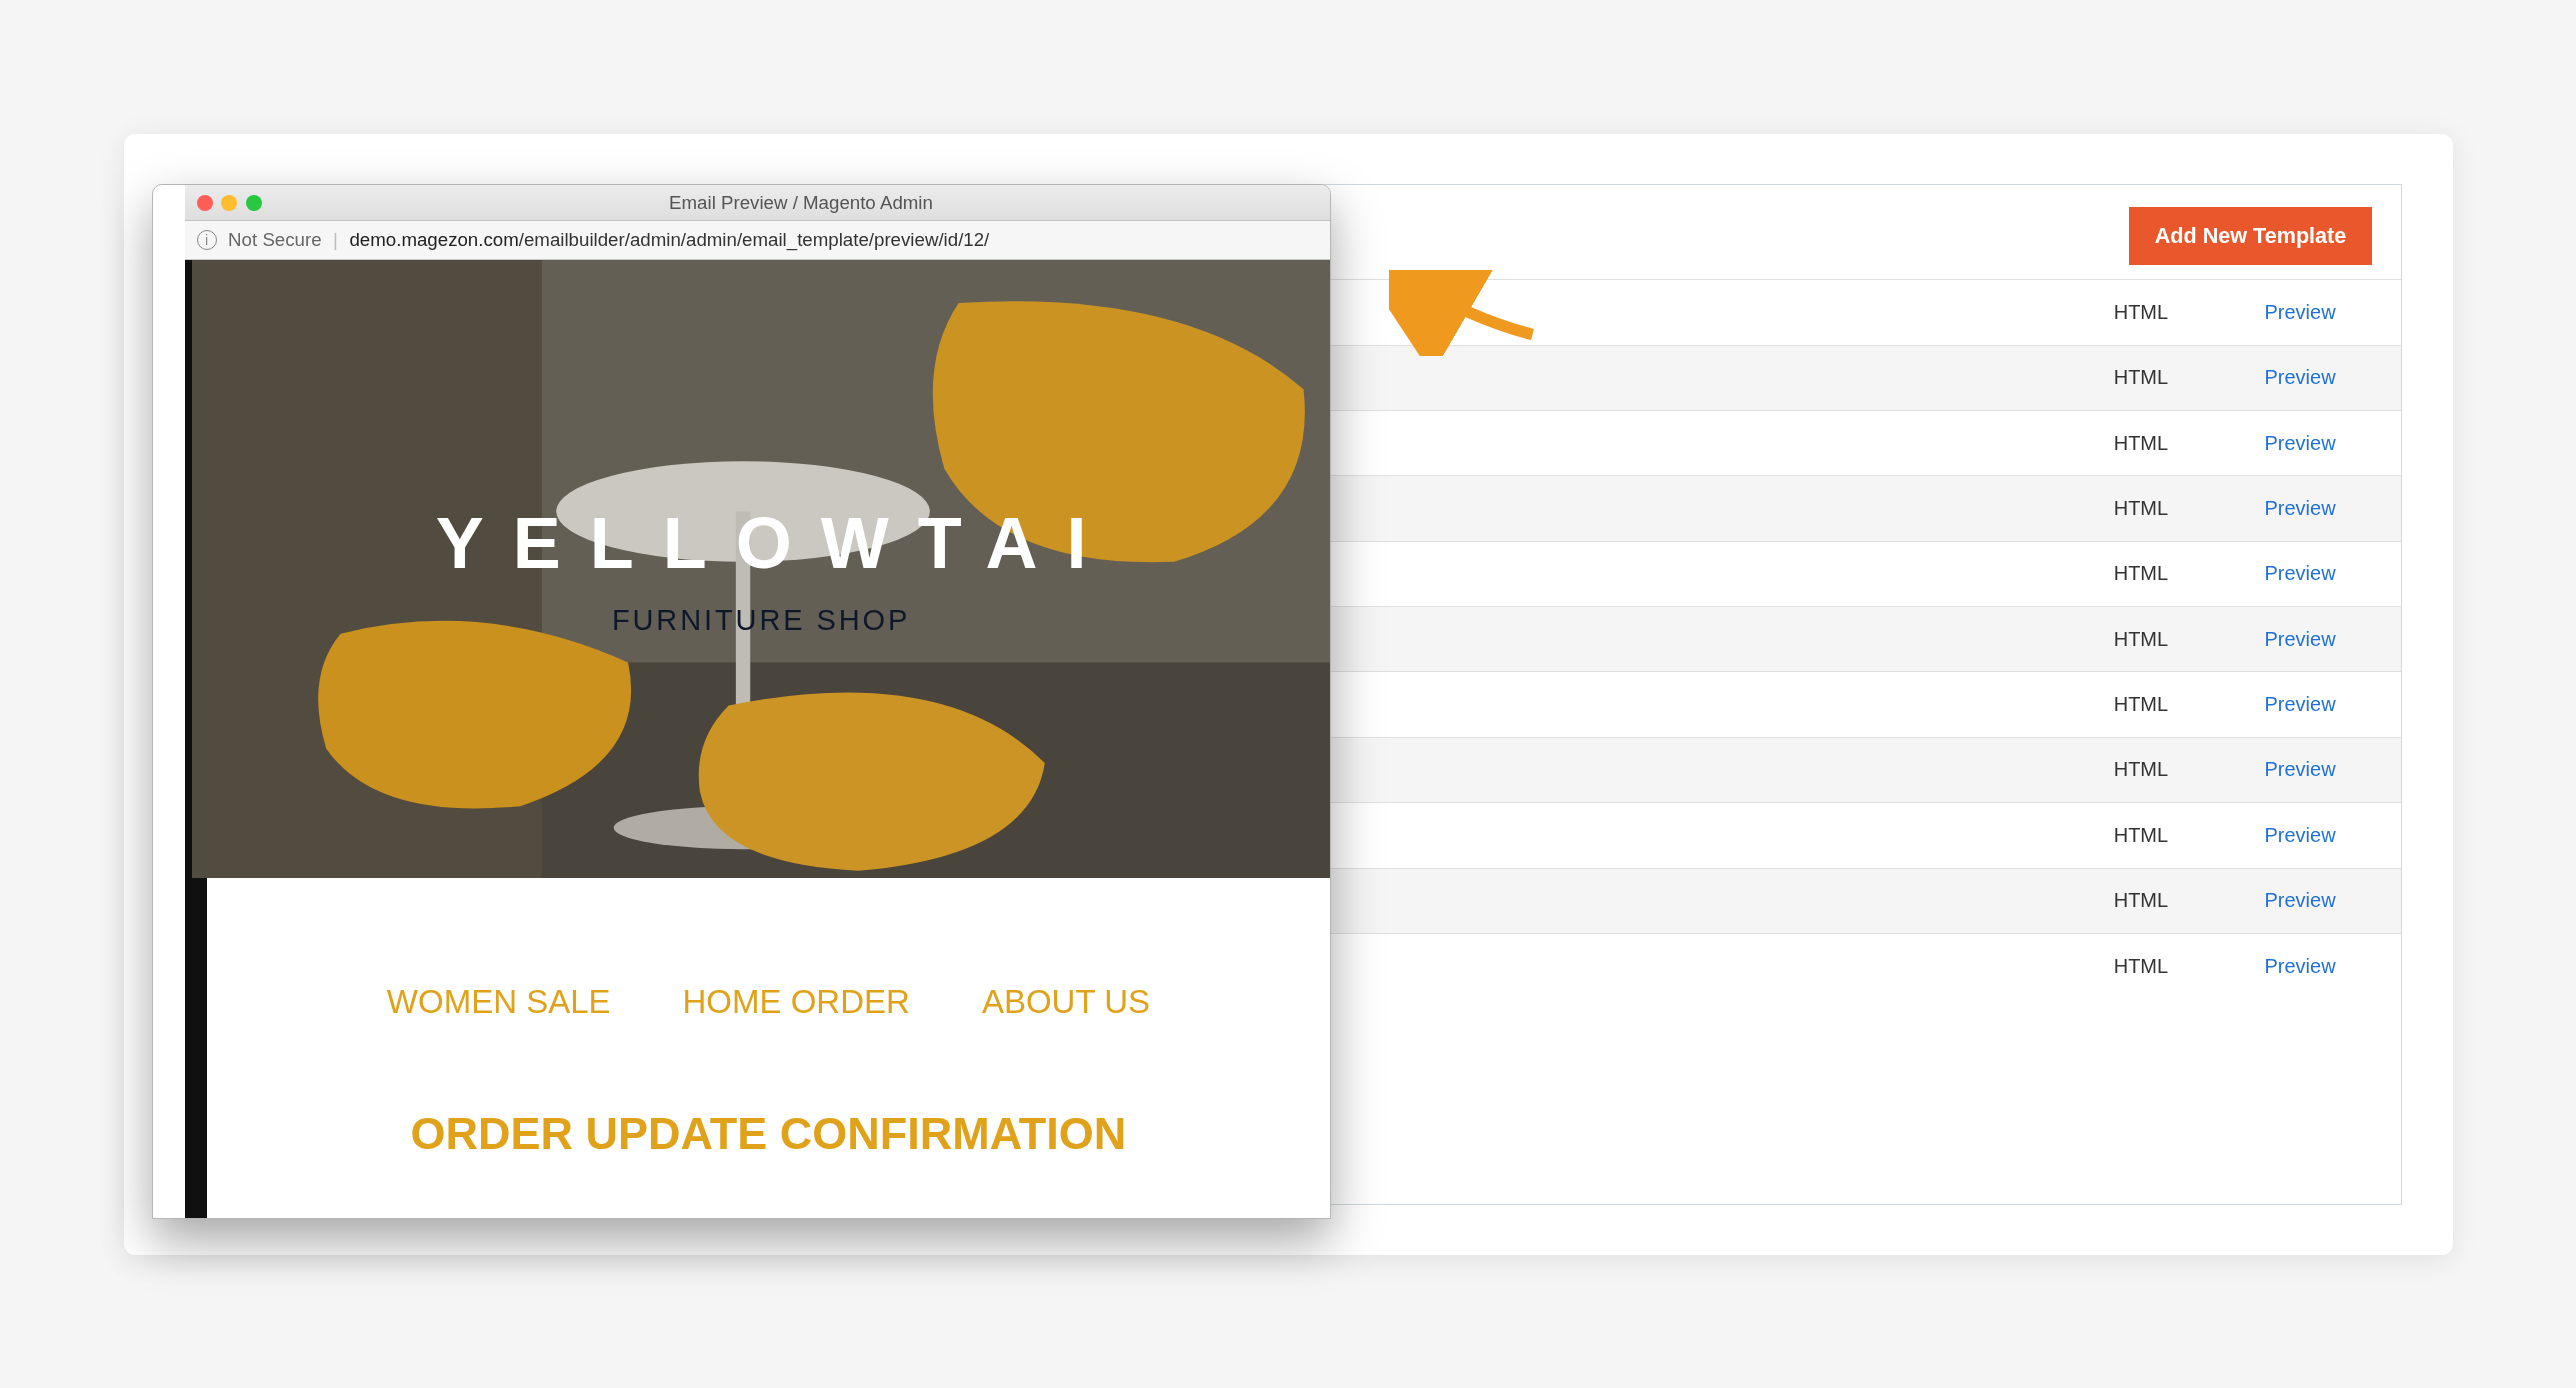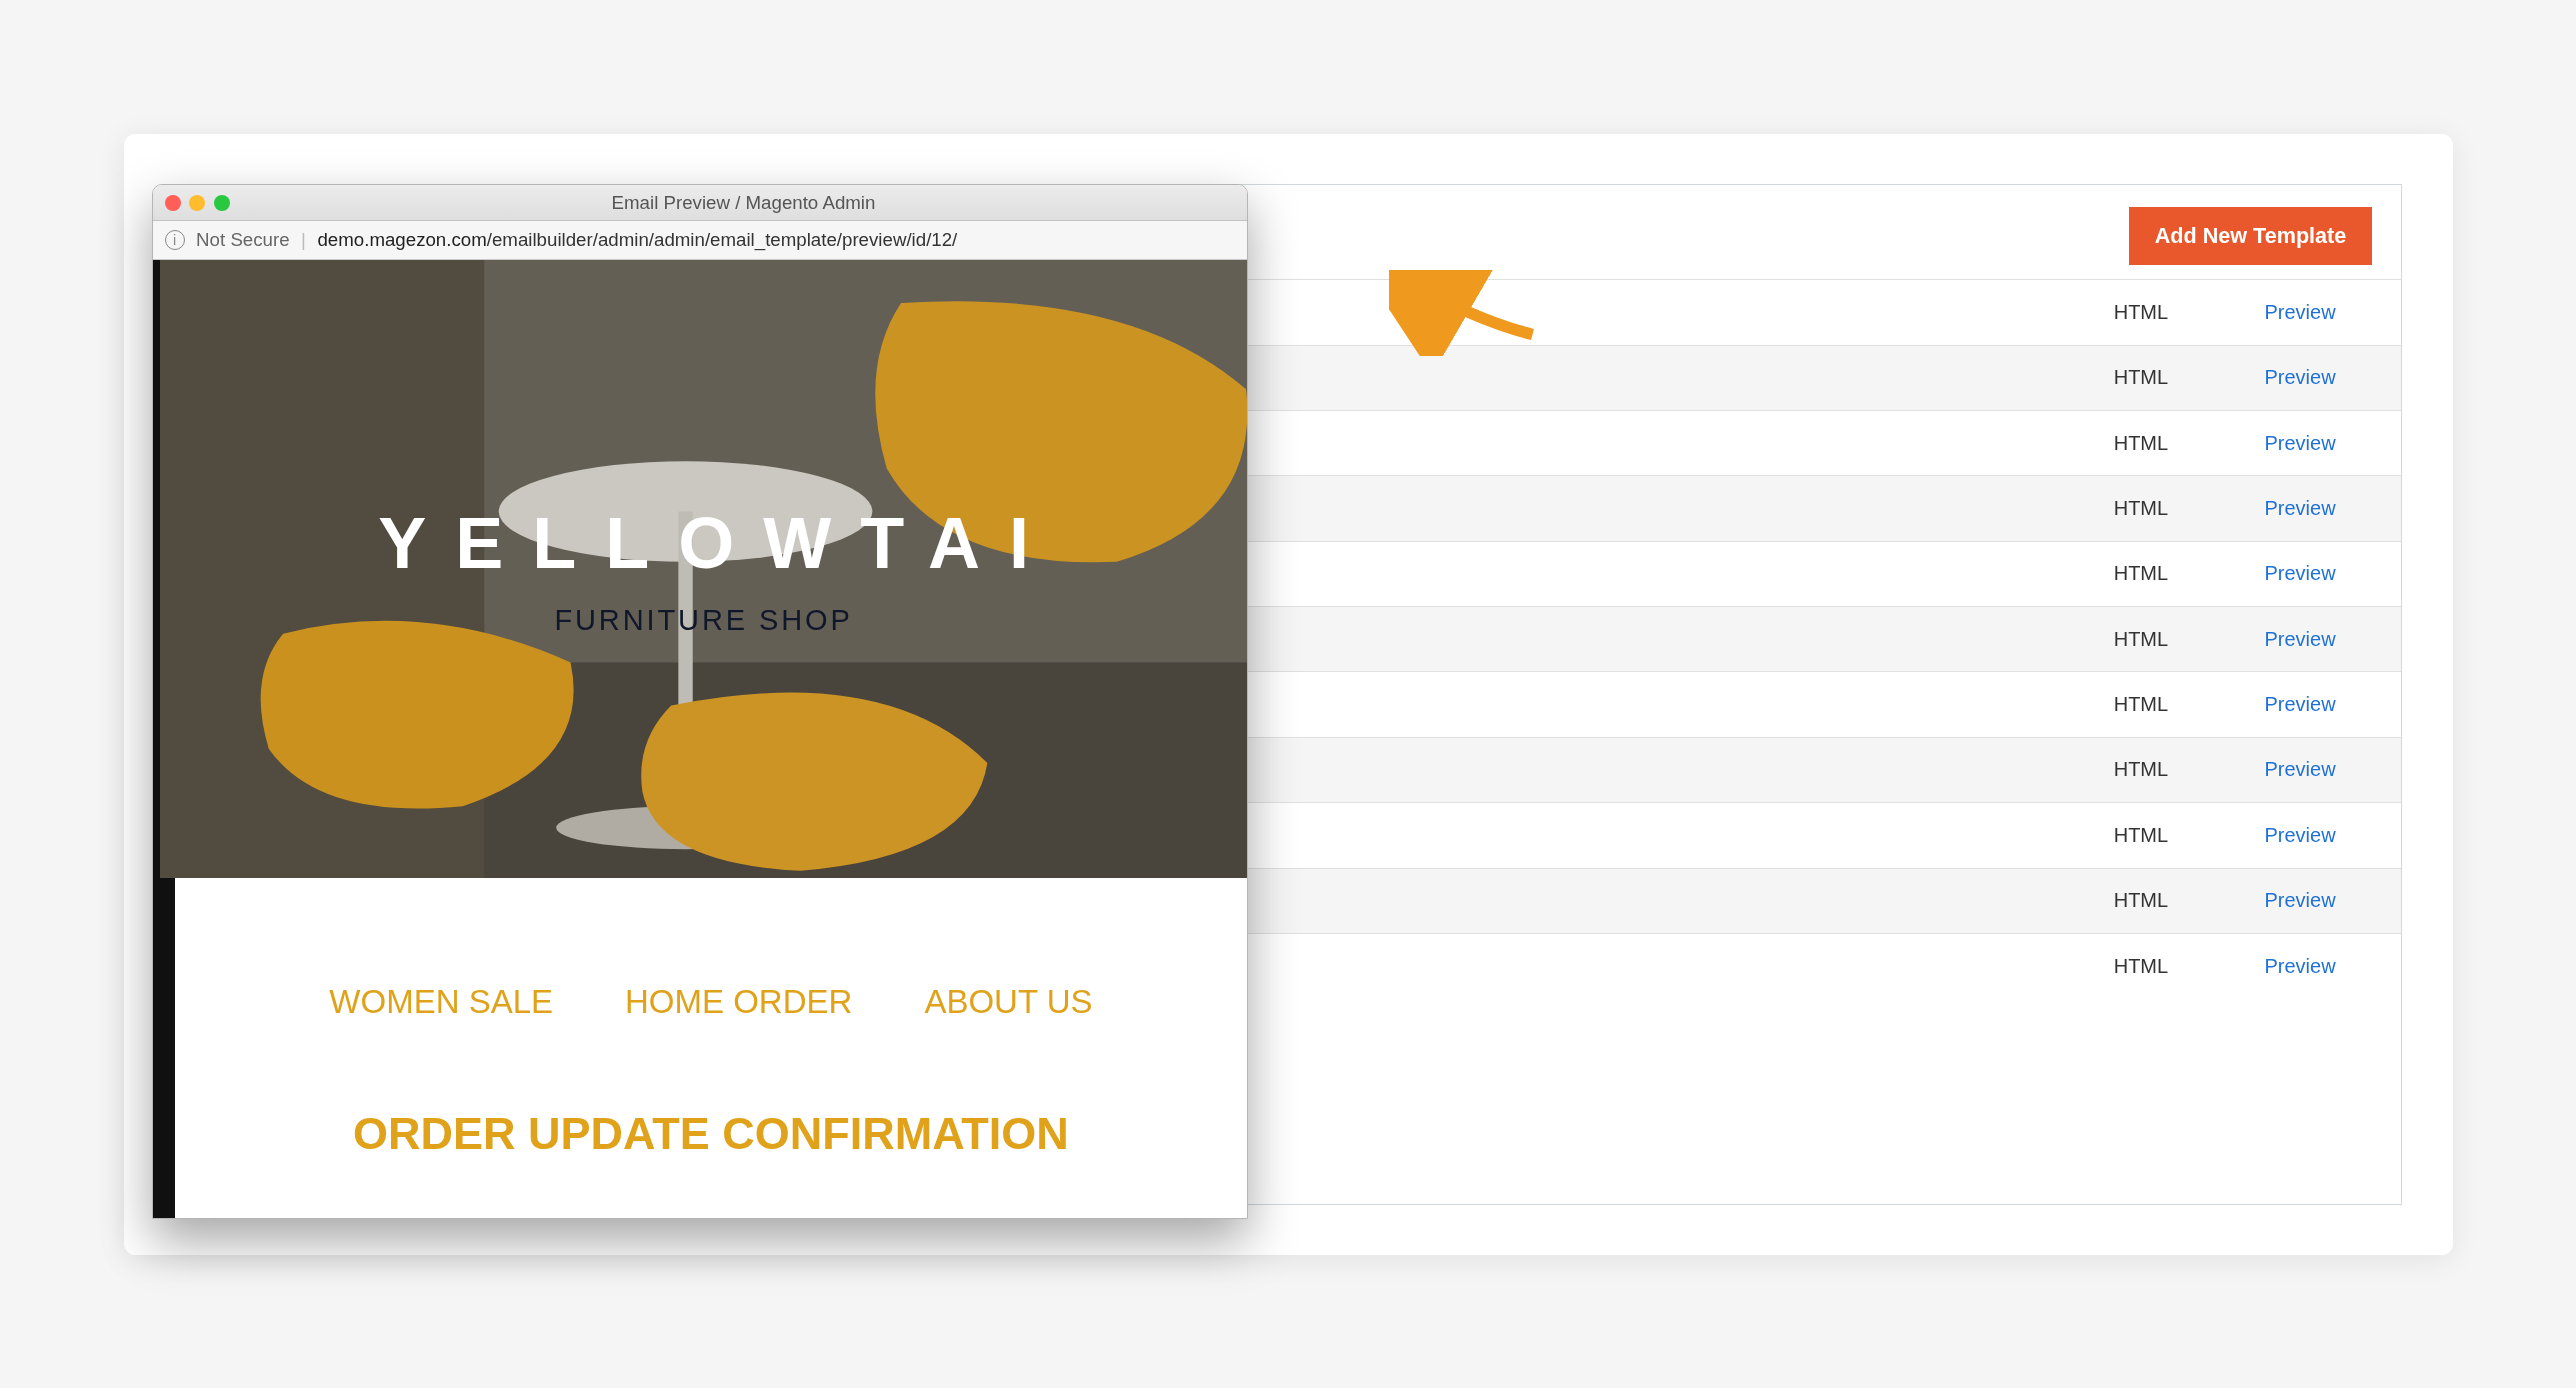--- a/index.html
+++ b/index.html
@@ -95,28 +95,29 @@
   left: 1222px;
   width: 158px;
   height: 86px;
   z-index: 5;
 }
 
 .popup {
   position: absolute;
   left: -14.4px;
   top: 7.2px;
-  width: 1096px;
+  width: 1179px;
   height: 1035px;
   background: #fff;
   border-radius: 10px 10px 0 0;
   box-shadow: 0 21.6px 50px rgba(0,0,0,0.35);
   overflow: hidden;
   z-index: 4;
   border: 0.7px solid #b5b5b5;
+  padding-left: 32px;
 }
 .titlebar {
   background: linear-gradient(#ececec,#dedede);
   height: 36px;
   display: flex;
   align-items: center;
   padding: 0 11.5px;
   border-bottom: 0.7px solid #c2c2c2;
 }
 .dots { display:flex; gap:8.6px; margin-right: 21.6px;}

